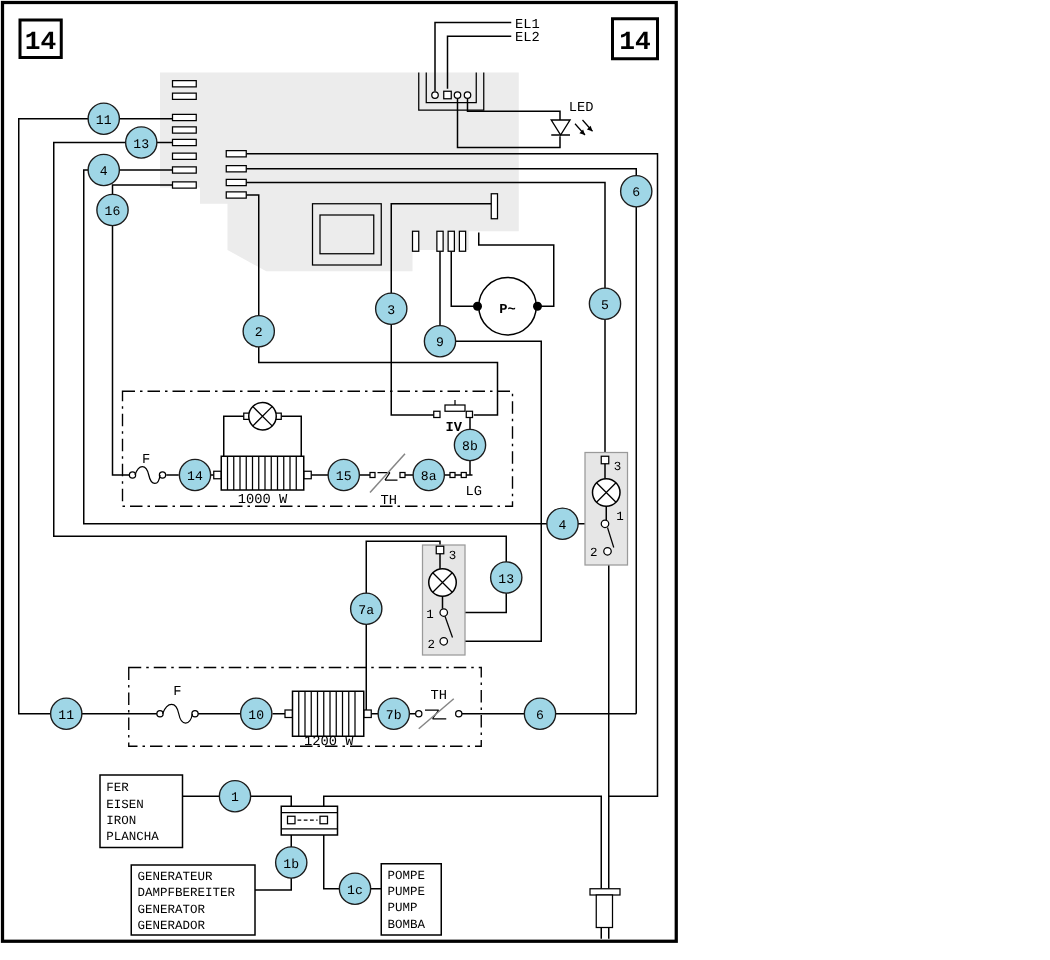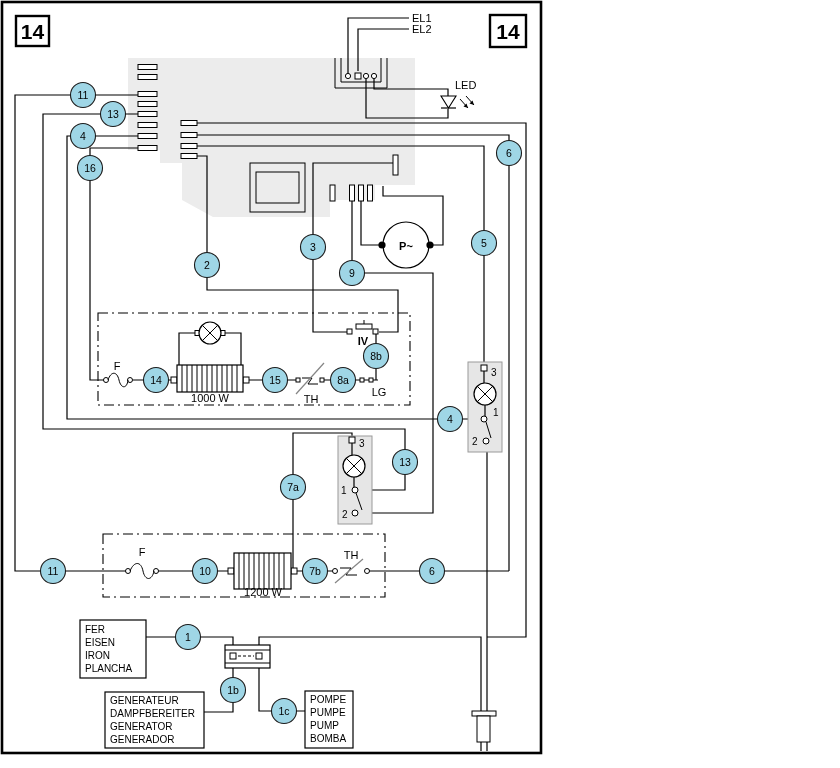--- a/index.html
+++ b/index.html
@@ -1,17 +1,17 @@
 <!DOCTYPE html>
 <html><head>
 <meta charset="utf-8">
 <style>
   html,body{margin:0;padding:0;background:#fff;}
   #stage{position:relative;width:664px;height:768px;background:#ffffff;overflow:hidden;
-         font-family:Liberation Sans, sans-serif;}
+         font-family:Liberation Mono, monospace;}
   svg{position:absolute;left:0;top:0;}
   .wire{fill:none;stroke:#000;stroke-width:1.2;}
   .thin{fill:none;stroke:#000;stroke-width:1;}
   .gray-slash{fill:none;stroke:#858585;stroke-width:1.2;}
   .dashbox{fill:none;stroke:#000;stroke-width:1.1;stroke-dasharray:10 4 2 4;}
   .frame{fill:none;stroke:#000;stroke-width:2.6;}
   .board{fill:var(--board);stroke:none;}
   .tab{fill:#fff;stroke:#000;stroke-width:1;}
   .comp{fill:#fff;stroke:#000;stroke-width:1.2;}
   .swbox{fill:var(--swbox);stroke:#9a9a9a;stroke-width:1;}

